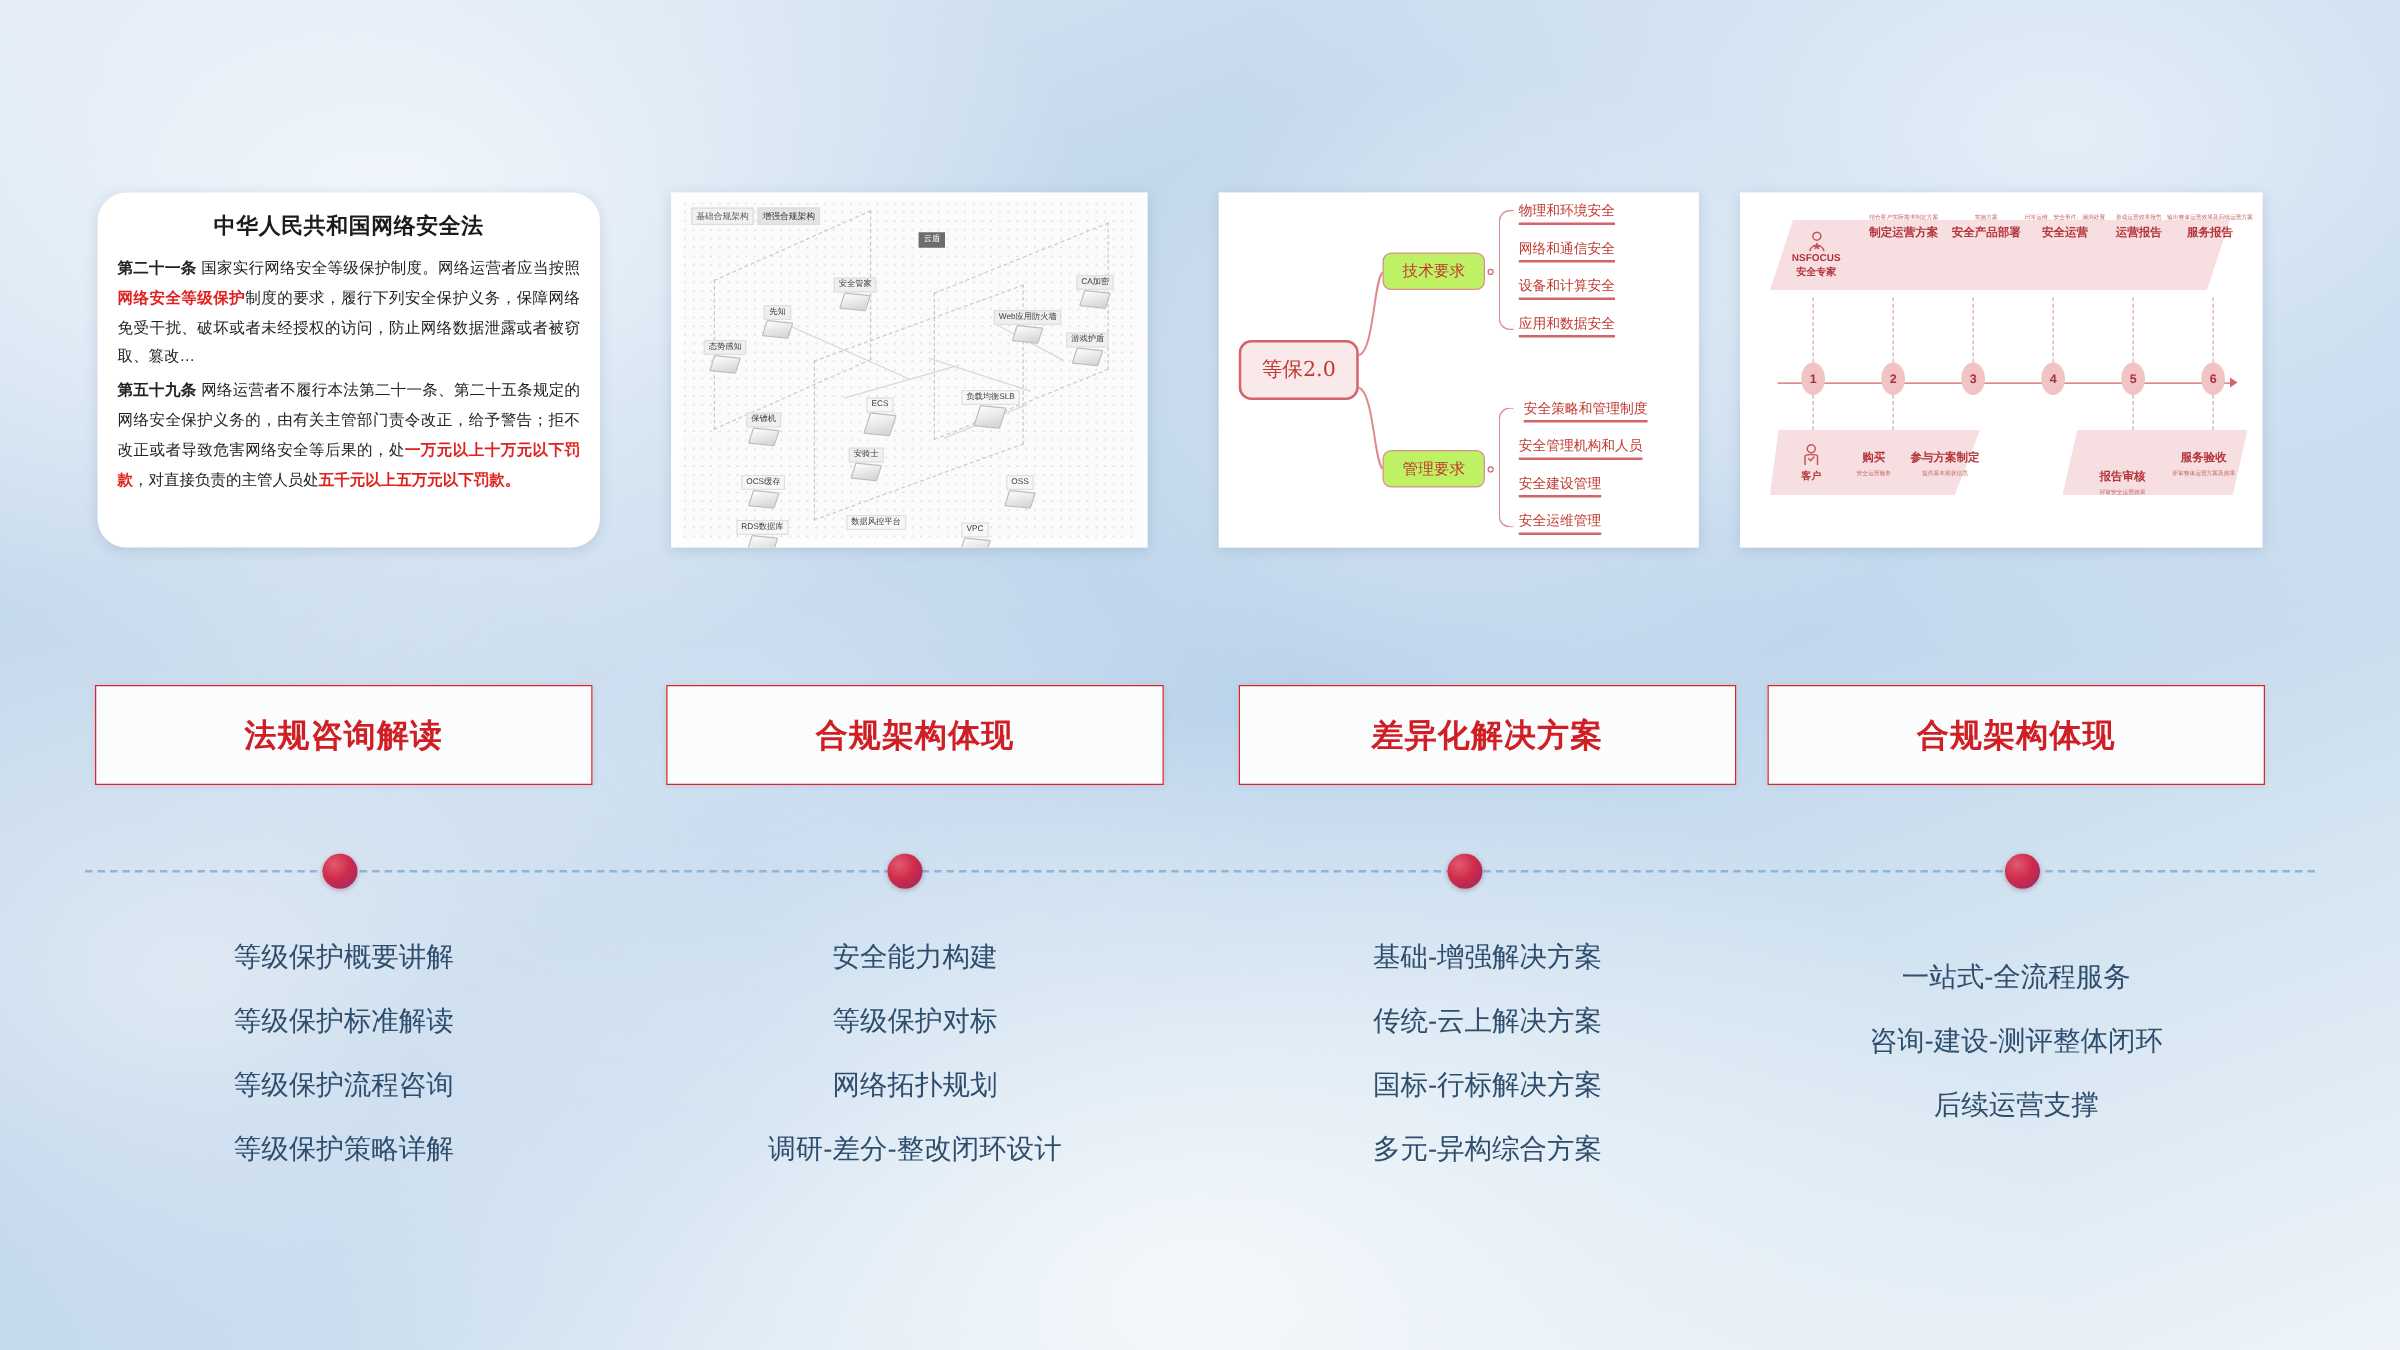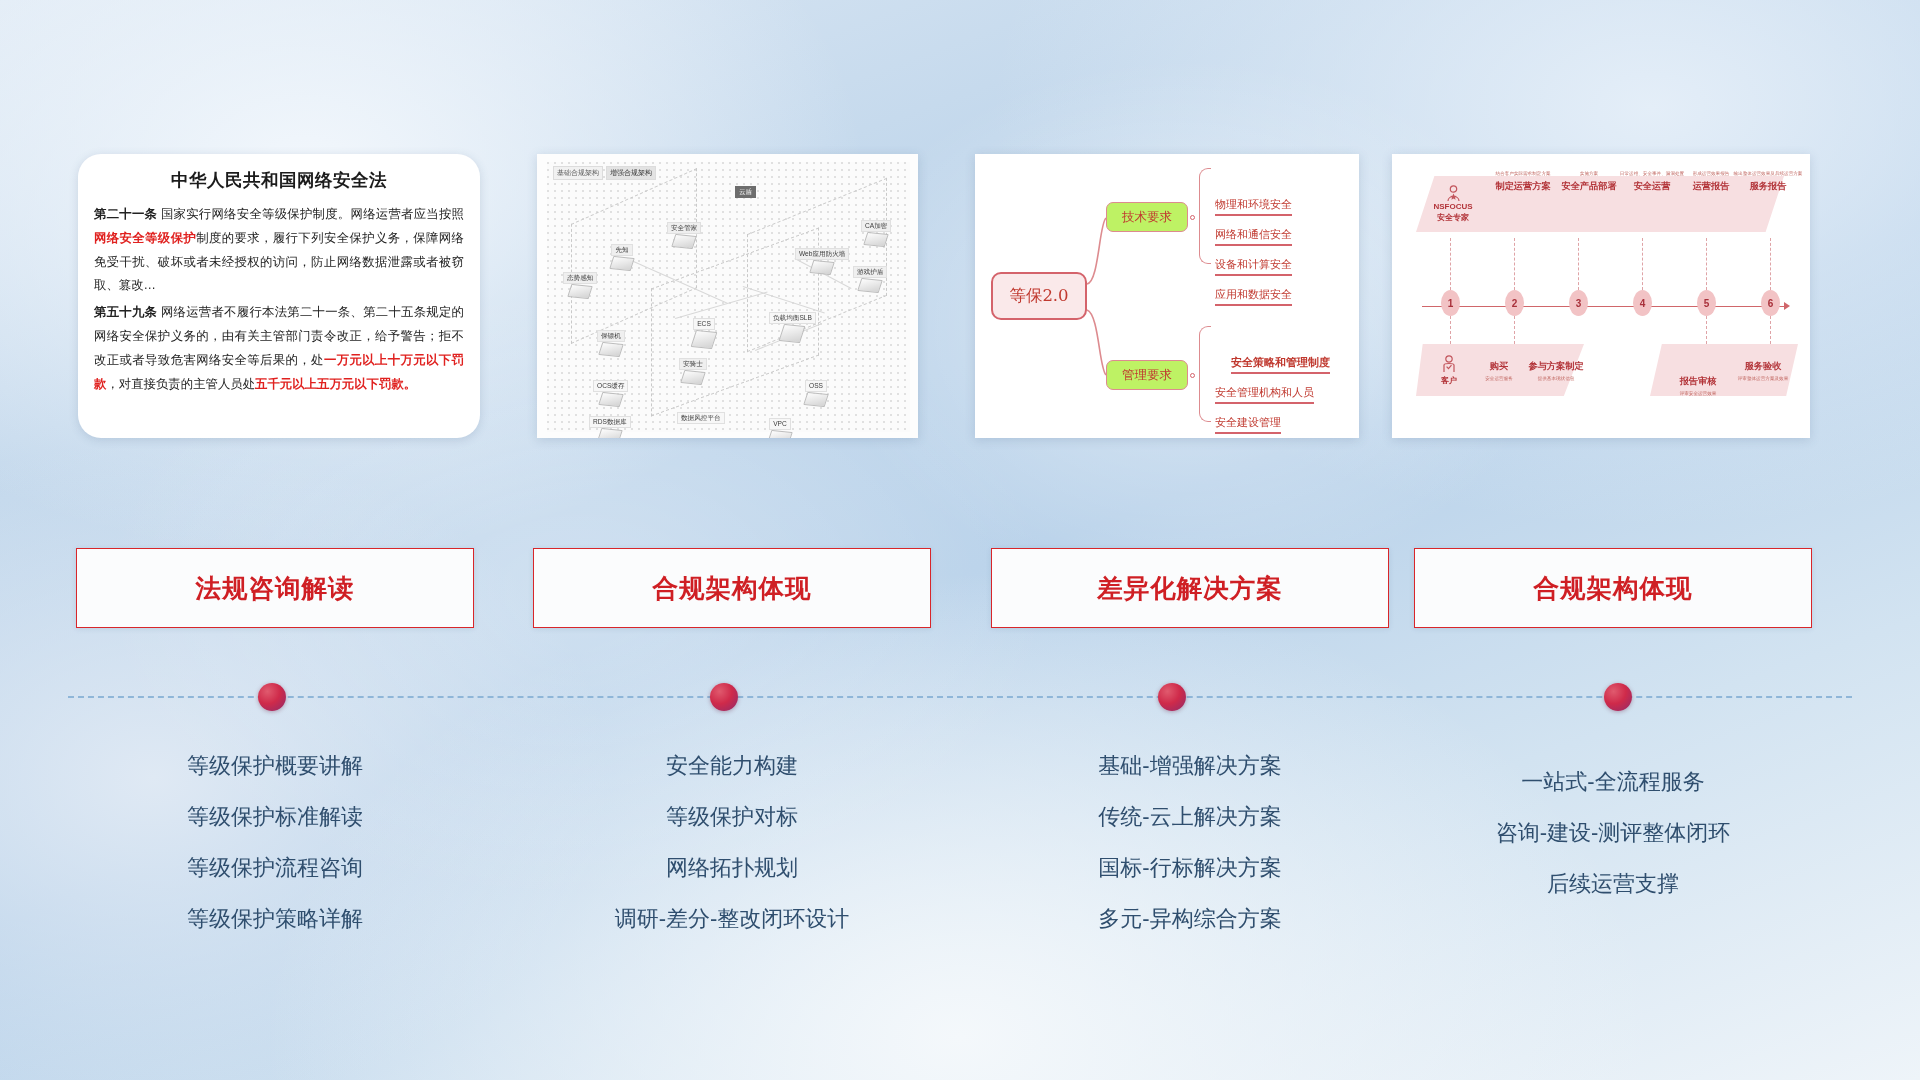--- a/index.html
+++ b/index.html
@@ -147,21 +147,20 @@
   .mm-b1 { left: 131px; top: 48px; }
   .mm-b2 { left: 131px; top: 206px; }
   .mm-leaf {
     position: absolute;
     font-size: 11px; color: #c0392f;
     font-family: "DejaVu Serif", serif;
     padding-bottom: 2px;
     border-bottom: 2px solid #d4636b;
     white-space: nowrap;
     line-height: 1.25;
-    margin-top: 36px;
   }
   .mm-dot {
     position: absolute; width: 5px; height: 5px;
     border: 1.2px solid #d4636b; border-radius: 50%;
     background: #fff;
   }
   .mm-spine {
     position: absolute;
     border-left: 1.6px solid #dd8b8f;
     border-top: 1.6px solid #dd8b8f;
@@ -413,21 +412,21 @@
       <div class="mm-dot" style="left:215px; top:219px;"></div>
 
       <div class="mm-spine" style="left:224px; top:14px;  height:96px;"></div>
       <div class="mm-spine" style="left:224px; top:172px; height:96px;"></div>
 
       <div class="mm-leaf" style="left:240px; top:8px;">物理和环境安全</div>
       <div class="mm-leaf" style="left:240px; top:38px;">网络和通信安全</div>
       <div class="mm-leaf" style="left:240px; top:68px;">设备和计算安全</div>
       <div class="mm-leaf" style="left:240px; top:98px;">应用和数据安全</div>
 
-      <div class="mm-leaf" style="left:256px; top:166px;font-weight:bold;">安全策略和管理制度</div>
+      <div class="mm-leaf" style="left:244px; top:166px;">安全策略和管理制度</div>
       <div class="mm-leaf" style="left:240px; top:196px;">安全管理机构和人员</div>
       <div class="mm-leaf" style="left:240px; top:226px;">安全建设管理</div>
       <div class="mm-leaf" style="left:240px; top:256px;">安全运维管理</div>
 
     </div>
   </div>
 
   <div class="card c4">
     <div class="tl">
 

